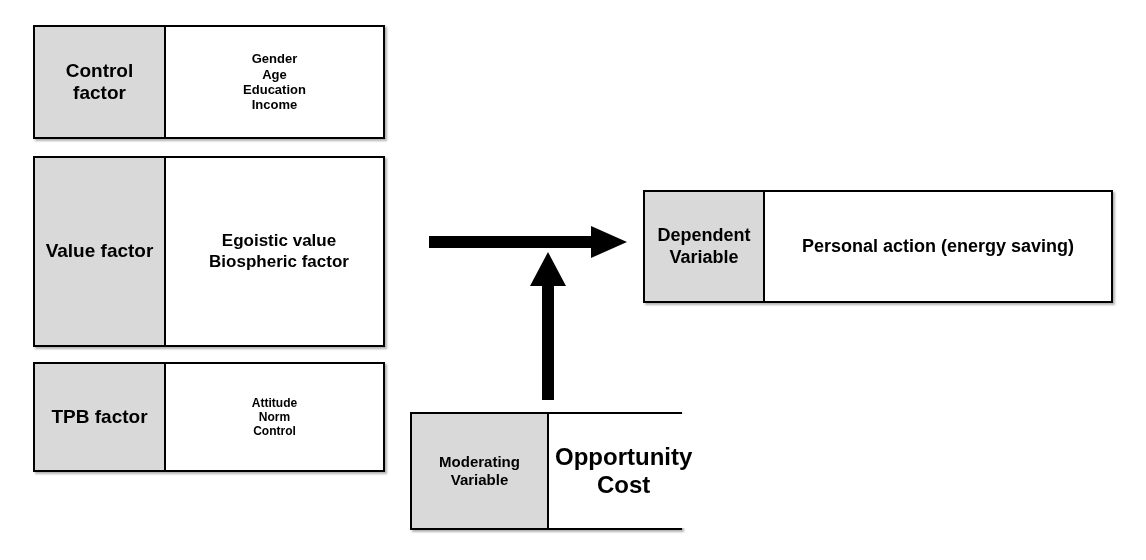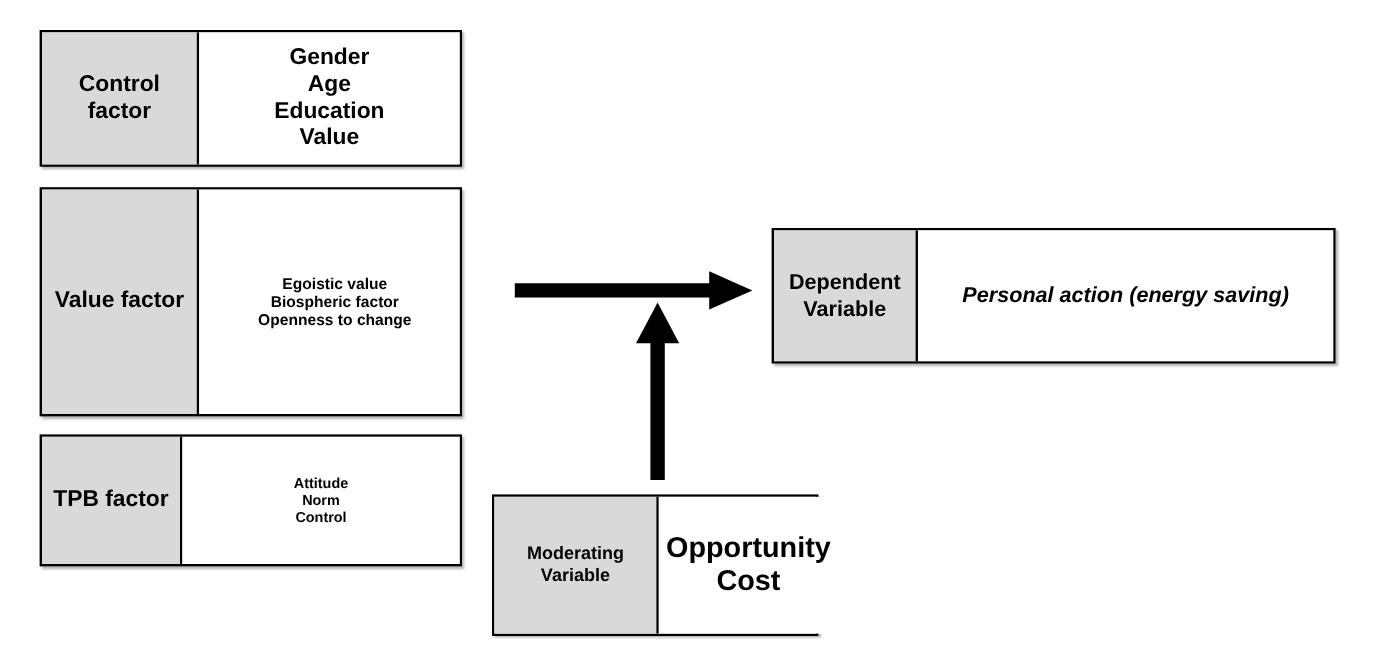--- a/index.html
+++ b/index.html
@@ -48,33 +48,33 @@
   .cell.items {
     background: #ffffff;
     flex: 1 1 auto;
   }
   .cell span { display: block; white-space: nowrap; }
   .cell.wrap span { white-space: normal; }
 
   
   #node-control   { left: 33px;  top: 25px;  width: 352px; height: 114px; }
   #node-control .label { width: 131px; font-size: 19px; }
-  #node-control .items { font-size: 19px; }
+  #node-control .items { font-size: 13px; }
 
   #node-value     { left: 33px;  top: 156px; width: 352px; height: 191px; }
   #node-value .label { width: 131px; font-size: 19px; }
-  #node-value .items { font-size: 13px; padding-left: 15px; }
+  #node-value .items { font-size: 17px; padding-left: 15px; }
 
   #node-tpb       { left: 33px;  top: 362px; width: 352px; height: 110px; }
-  #node-tpb .label { width: 117px; font-size: 19px; }
+  #node-tpb .label { width: 131px; font-size: 19px; }
   #node-tpb .items { font-size: 12px; }
 
   #node-dependent { left: 643px; top: 190px; width: 470px; height: 113px; }
   #node-dependent .label { width: 120px; font-size: 18px; }
-  #node-dependent .items { font-size: 18px; font-style: italic; }
+  #node-dependent .items { font-size: 18px; }
 
   #node-moderating { left: 410px; top: 412px; width: 272px; height: 118px; }
   #node-moderating .label { width: 137px; font-size: 15px; }
   #node-moderating .items { font-size: 24px; }
 
   
   .arrow-svg {
     position: absolute;
     overflow: visible;
   }
@@ -91,36 +91,35 @@
       <div>
         <span>Control</span>
         <span>factor</span>
       </div>
     </div>
     <div class="cell items">
       <div>
         <span>Gender</span>
         <span>Age</span>
         <span>Education</span>
-        <span>Value</span>
+        <span>Income</span>
       </div>
     </div>
   </div>
 
   <div class="node" id="node-value">
     <div class="cell label">
       <div>
         <span>Value factor</span>
       </div>
     </div>
     <div class="cell items">
       <div>
         <span>Egoistic value</span>
         <span>Biospheric factor</span>
-        <span>Openness to change</span>
       </div>
     </div>
   </div>
 
   <div class="node" id="node-tpb">
     <div class="cell label">
       <div>
         <span>TPB factor</span>
       </div>
     </div>

